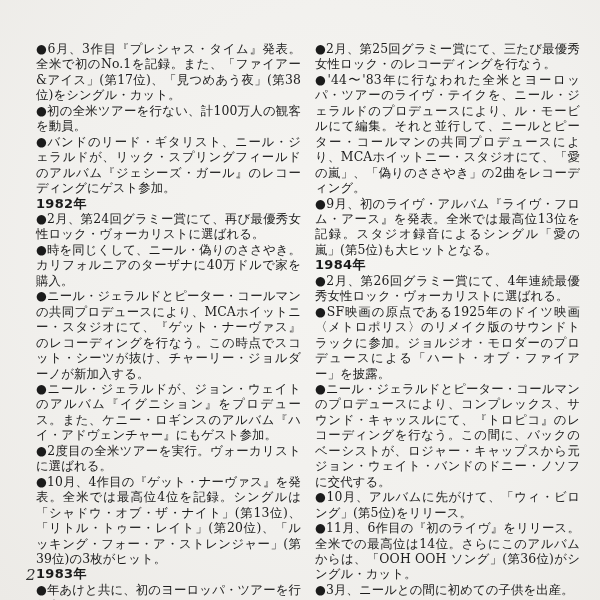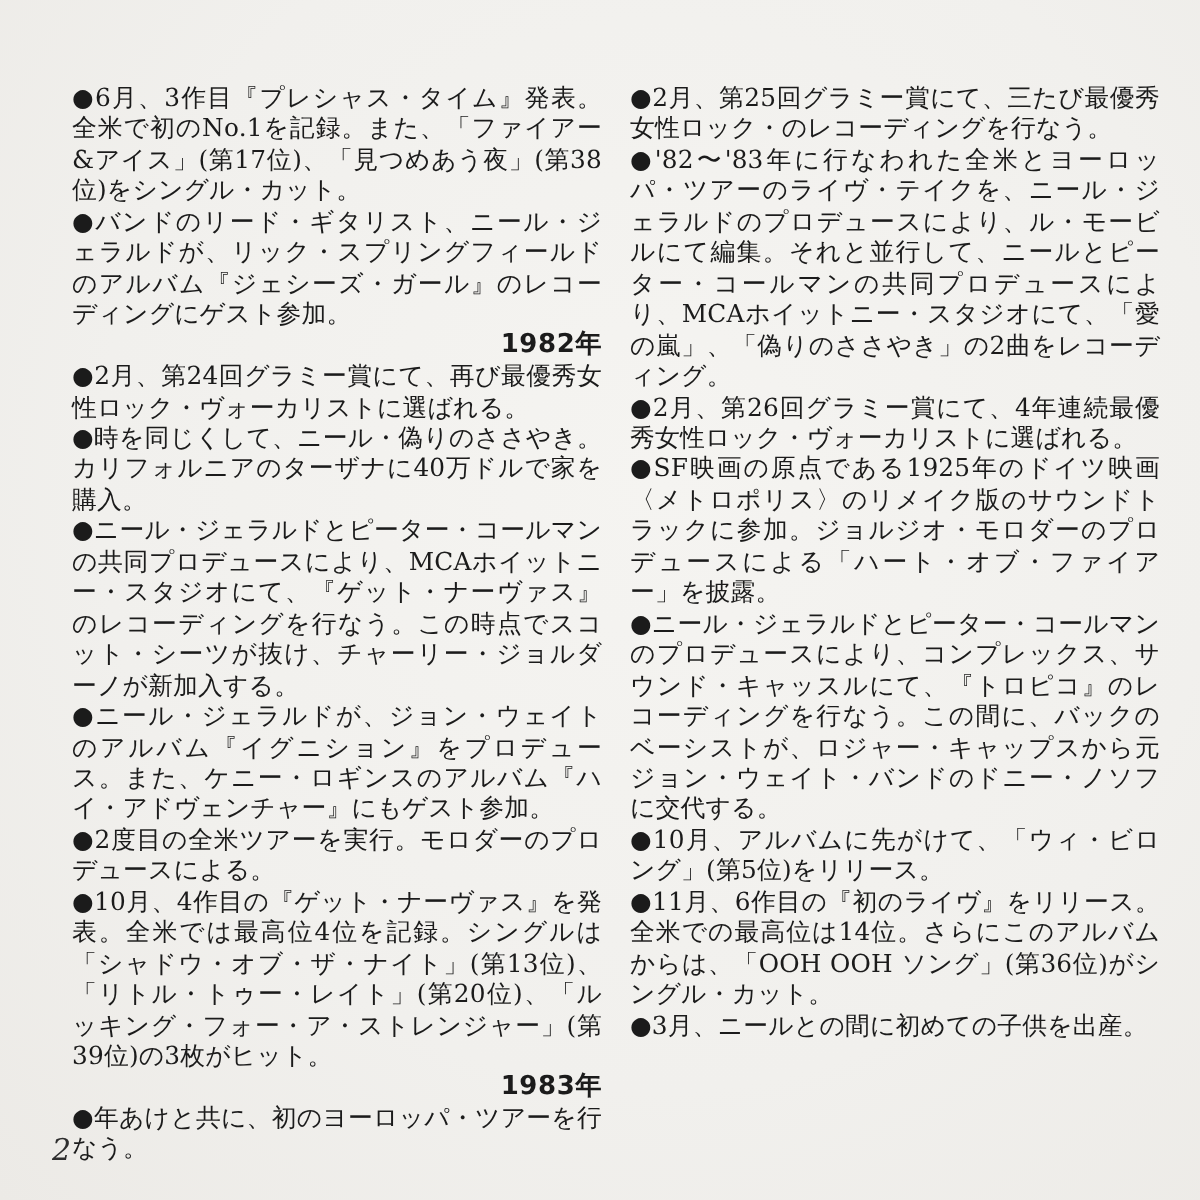--- a/index.html
+++ b/index.html
@@ -33,53 +33,56 @@
     line-height: 15.45px;
     text-align: justify;
     text-justify: inter-character;
     letter-spacing: 0.1px;
     word-break: break-all;
   }
   .column p.year {
     font-family: "DejaVu Sans", "Liberation Sans", sans-serif;
     font-weight: bold;
     font-size: 13px;
-    text-align: right;
+    text-align: left;
     letter-spacing: 0.3px;
   }
   .page-number {
     position: absolute;
     left: 26px;
     top: 566px;
     font-family: "DejaVu Serif", "Liberation Serif", serif;
     font-style: italic;
     font-size: 15px;
     color: #2e2e2e;
   }
 </style>
 </head>
 <body>
 
 <div class="columns">
   <div class="column">
       <p class="entry">●6月、3作目『プレシャス・タイム』発表。全米で初のNo.1を記録。また、「ファイアー&amp;アイス」(第17位)、「見つめあう夜」(第38位)をシングル・カット。</p>
+      <p class="entry">●初の全米ツアーを行ない、計100万人の観客を動員。</p>
       <p class="entry">●バンドのリード・ギタリスト、ニール・ジェラルドが、リック・スプリングフィールドのアルバム『ジェシーズ・ガール』のレコーディングにゲスト参加。</p>
       <p class="year">1982年</p>
       <p class="entry">●2月、第24回グラミー賞にて、再び最優秀女性ロック・ヴォーカリストに選ばれる。</p>
       <p class="entry">●時を同じくして、ニール・偽りのささやき。カリフォルニアのターザナに40万ドルで家を購入。</p>
       <p class="entry">●ニール・ジェラルドとピーター・コールマンの共同プロデュースにより、MCAホイットニー・スタジオにて、『ゲット・ナーヴァス』のレコーディングを行なう。この時点でスコット・シーツが抜け、チャーリー・ジョルダーノが新加入する。</p>
       <p class="entry">●ニール・ジェラルドが、ジョン・ウェイトのアルバム『イグニション』をプロデュース。また、ケニー・ロギンスのアルバム『ハイ・アドヴェンチャー』にもゲスト参加。</p>
-      <p class="entry">●2度目の全米ツアーを実行。モロダーのプロデュースによる。</p>
+      <p class="entry">●2度目の全米ツアーを実行。ヴォーカリストに選ばれる。</p>
       <p class="entry">●10月、4作目の『ゲット・ナーヴァス』を発表。全米では最高位4位を記録。シングルは「シャドウ・オブ・ザ・ナイト」(第13位)、「リトル・トゥー・レイト」(第20位)、「ルッキング・フォー・ア・ストレンジャー」(第39位)の3枚がヒット。</p>
       <p class="year">1983年</p>
       <p class="entry">●年あけと共に、初のヨーロッパ・ツアーを行なう。</p>
     </div>
   <div class="column">
       <p class="entry">●2月、第25回グラミー賞にて、三たび最優秀女性ロック・のレコーディングを行なう。</p>
-      <p class="entry">●'82〜'83年に行なわれた全米とヨーロッパ・ツアーのライヴ・テイクを、ニール・ジェラルドのプロデュースにより、ル・モービルにて編集。それと並行して、ニールとピーター・コールマンの共同プロデュースにより、MCAホイットニー・スタジオにて、「愛の嵐」、「偽りのささやき」の2曲をレコーディング。</p>
+      <p class="entry">●'44〜'83年に行なわれた全米とヨーロッパ・ツアーのライヴ・テイクを、ニール・ジェラルドのプロデュースにより、ル・モービルにて編集。それと並行して、ニールとピーター・コールマンの共同プロデュースにより、MCAホイットニー・スタジオにて、「愛の嵐」、「偽りのささやき」の2曲をレコーディング。</p>
+      <p class="entry">●9月、初のライヴ・アルバム『ライヴ・フロム・アース』を発表。全米では最高位13位を記録。スタジオ録音によるシングル「愛の嵐」(第5位)も大ヒットとなる。</p>
+      <p class="year">1984年</p>
       <p class="entry">●2月、第26回グラミー賞にて、4年連続最優秀女性ロック・ヴォーカリストに選ばれる。</p>
       <p class="entry">●SF映画の原点である1925年のドイツ映画〈メトロポリス〉のリメイク版のサウンドトラックに参加。ジョルジオ・モロダーのプロデュースによる「ハート・オブ・ファイアー」を披露。</p>
       <p class="entry">●ニール・ジェラルドとピーター・コールマンのプロデュースにより、コンプレックス、サウンド・キャッスルにて、『トロピコ』のレコーディングを行なう。この間に、バックのベーシストが、ロジャー・キャップスから元ジョン・ウェイト・バンドのドニー・ノソフに交代する。</p>
       <p class="entry">●10月、アルバムに先がけて、「ウィ・ビロング」(第5位)をリリース。</p>
       <p class="entry">●11月、6作目の『初のライヴ』をリリース。全米での最高位は14位。さらにこのアルバムからは、「OOH OOH ソング」(第36位)がシングル・カット。</p>
       <p class="entry">●3月、ニールとの間に初めての子供を出産。</p>
     </div>
 </div>
 
 <div class="page-number">2</div>

